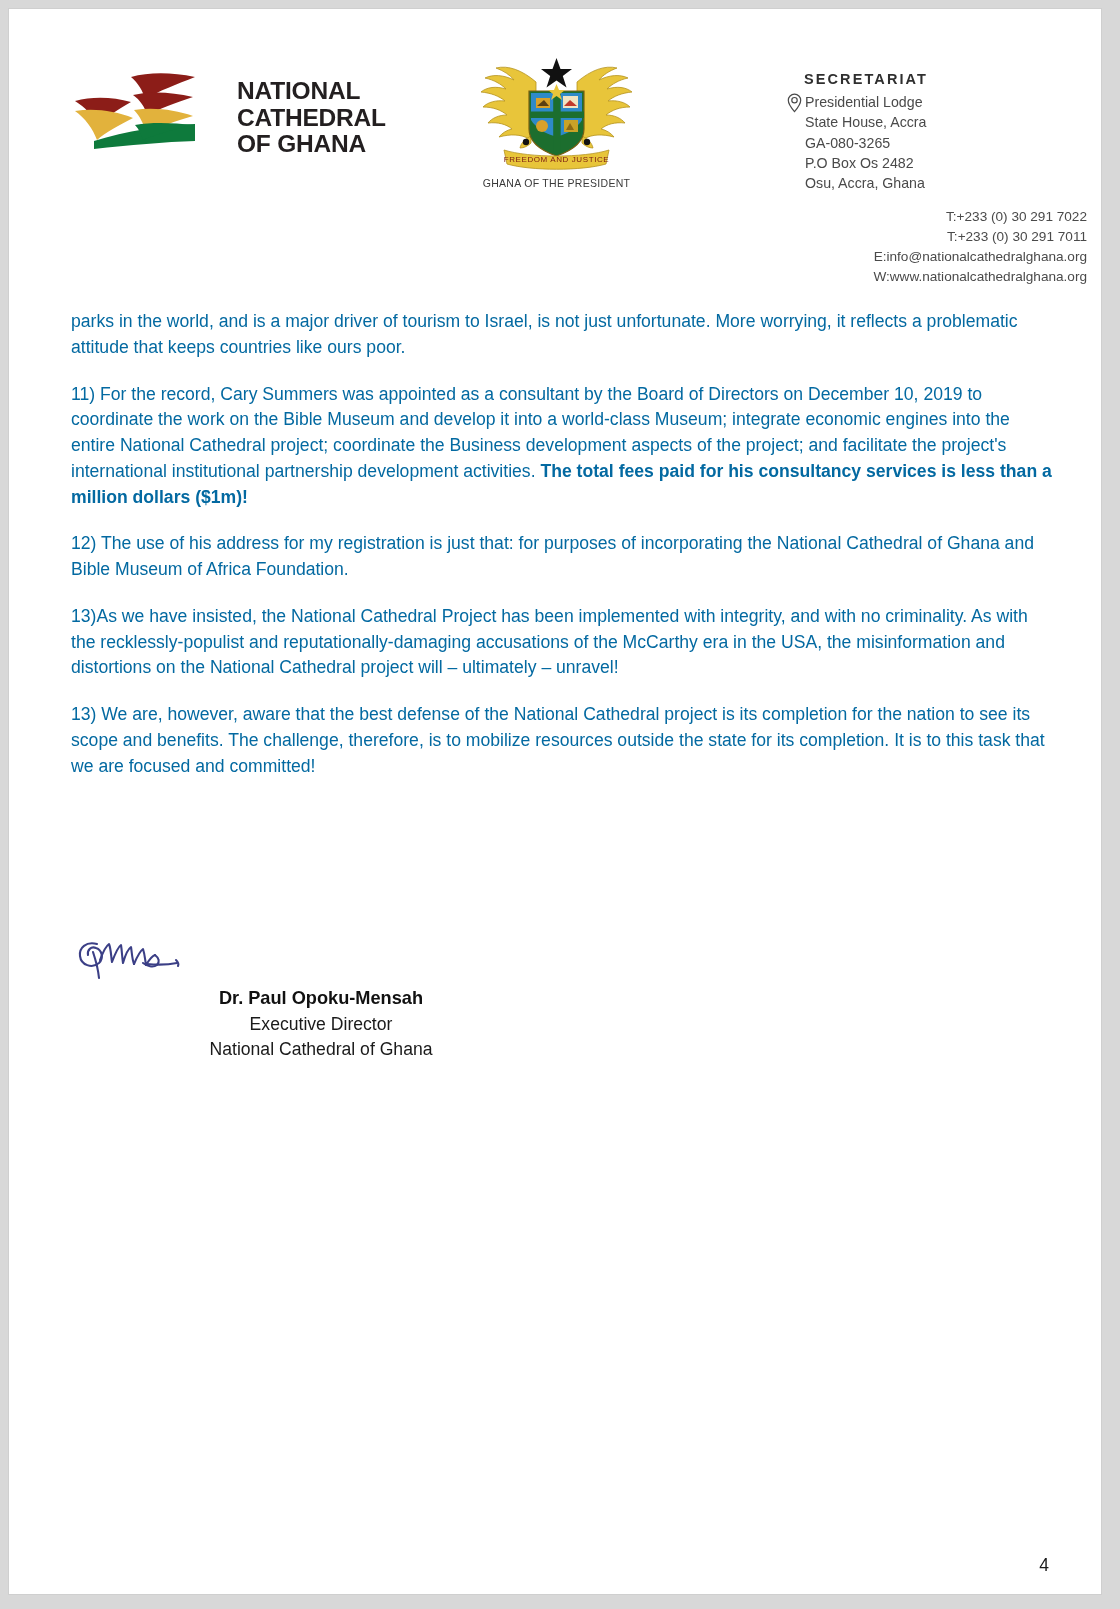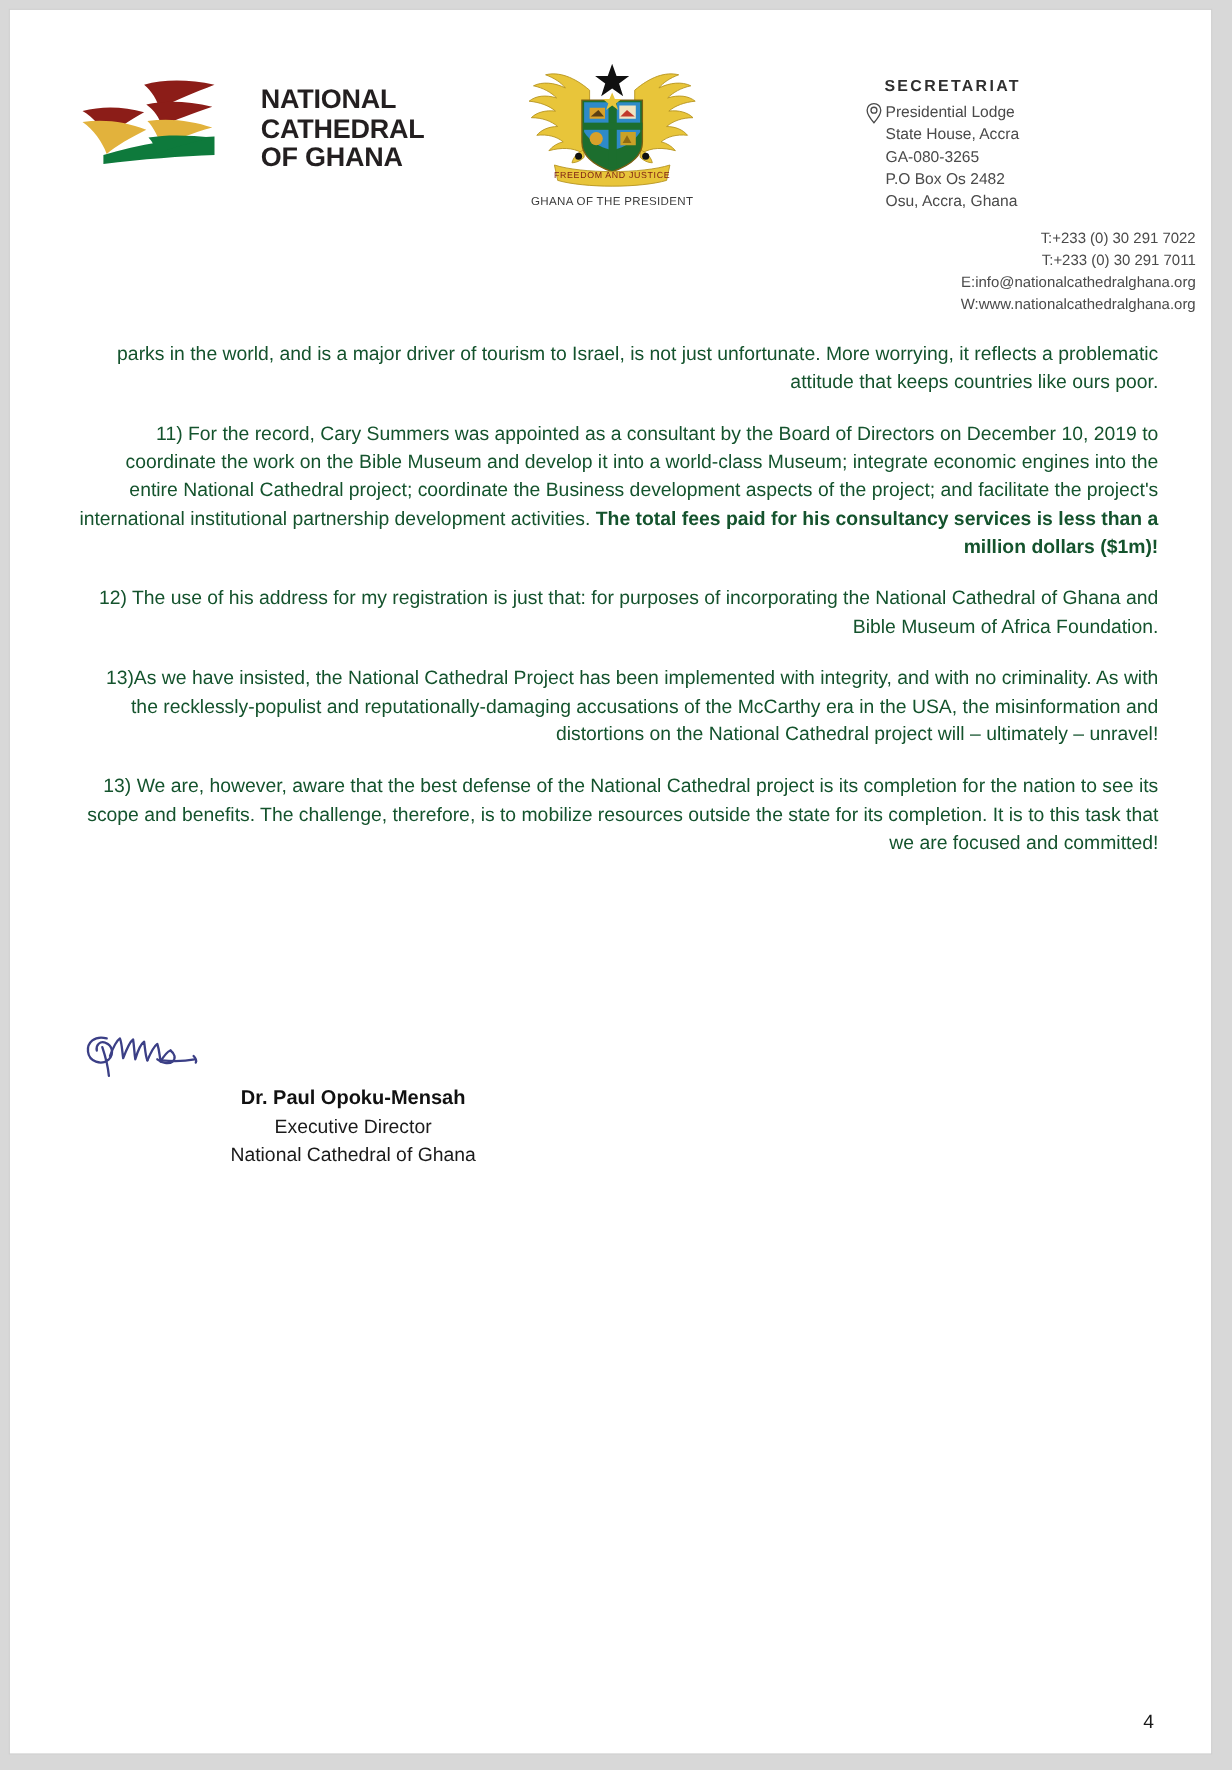--- a/index.html
+++ b/index.html
@@ -98,23 +98,23 @@
   
   .body-area {
     position: absolute;
     left: 62px; top: 300px;
     width: 982px;
   }
   .para {
     font-family: "Liberation Sans", sans-serif;
     font-size: 17.6px;
     line-height: 1.465;
-    color: #14532d;
+    color: #0369a1;
     margin: 0 0 21px 0;
-    text-align: right;
+    text-align: left;
   }
   .para b { font-weight: bold; }
 
   
   .sig-area {
     position: absolute;
     left: 62px; top: 925px;
     width: 500px;
     text-align: center;
   }

